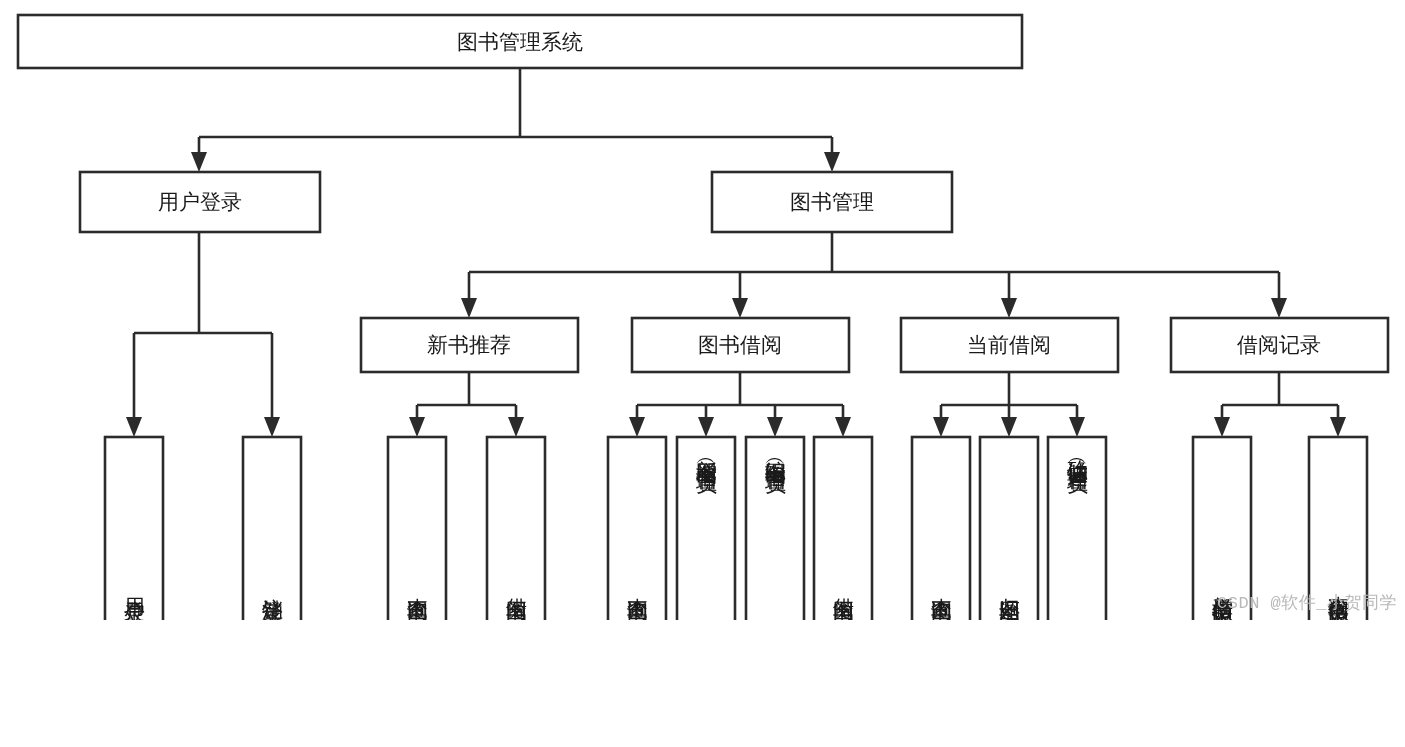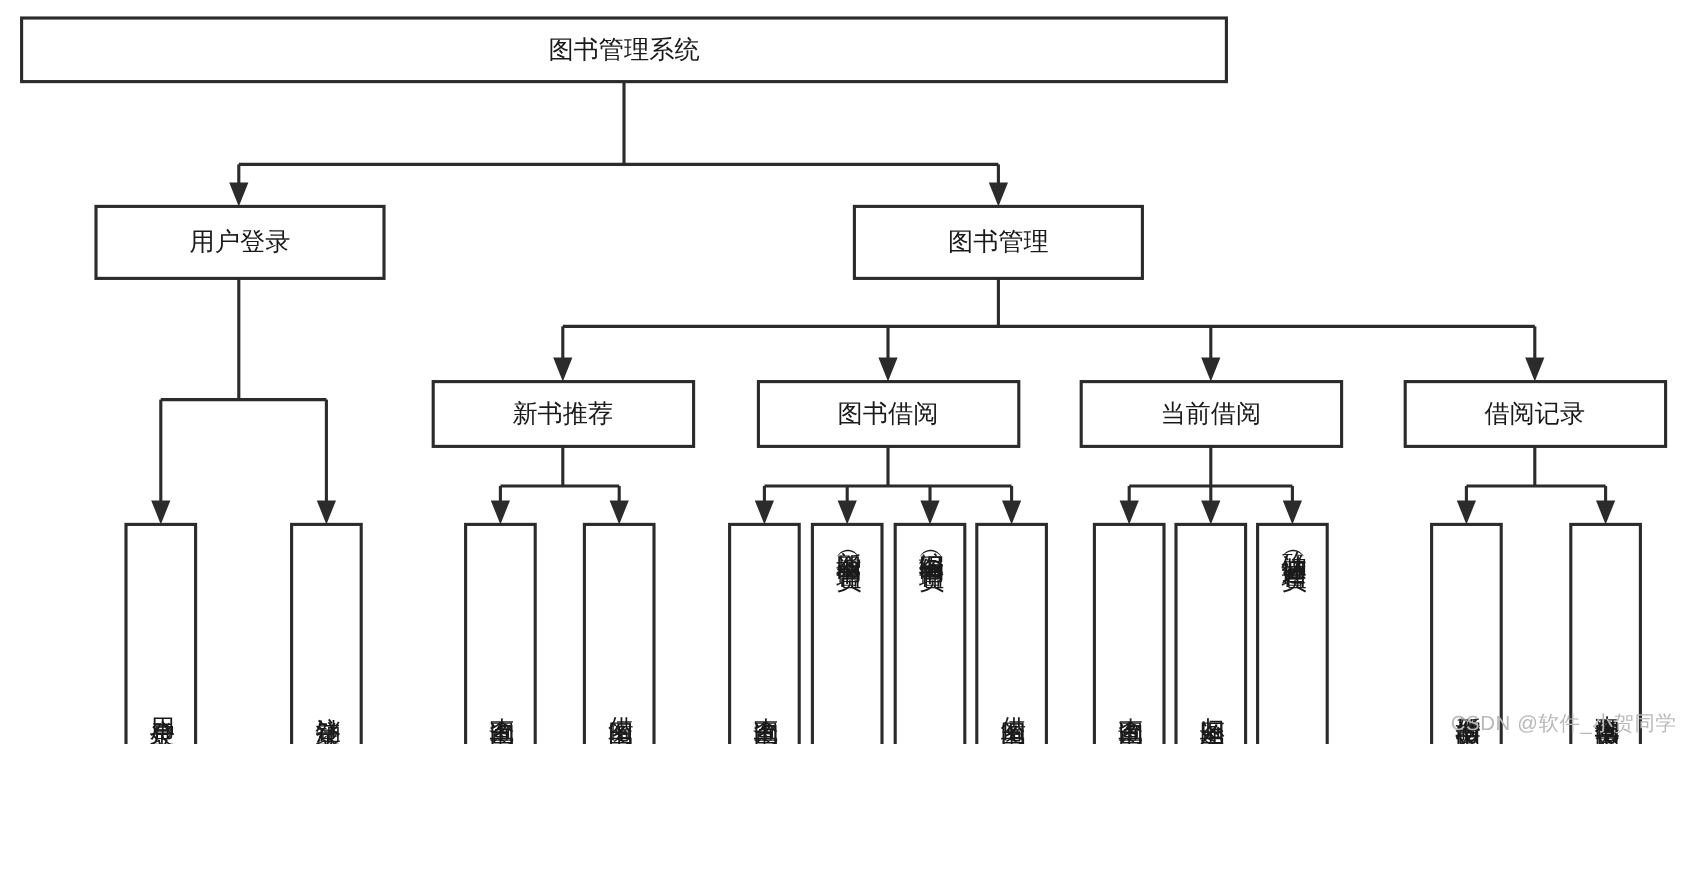--- a/index.html
+++ b/index.html
@@ -61,21 +61,21 @@
     line-height: 1.18;
     letter-spacing: 2px;
     color: #1a1a1a;
     white-space: nowrap;
     text-align: center;
   }
   .watermark {
     position: absolute;
     right: 8px;
     bottom: 6px;
-    font-family: Liberation Sans, sans-serif;
+    font-family: Liberation Mono, monospace;
     font-size: 17px;
     color: #b9b9b9;
     letter-spacing: 0.5px;
     white-space: nowrap;
   }
 </style>
 </head>
 <body>
 
 <div id="diagram-root">

